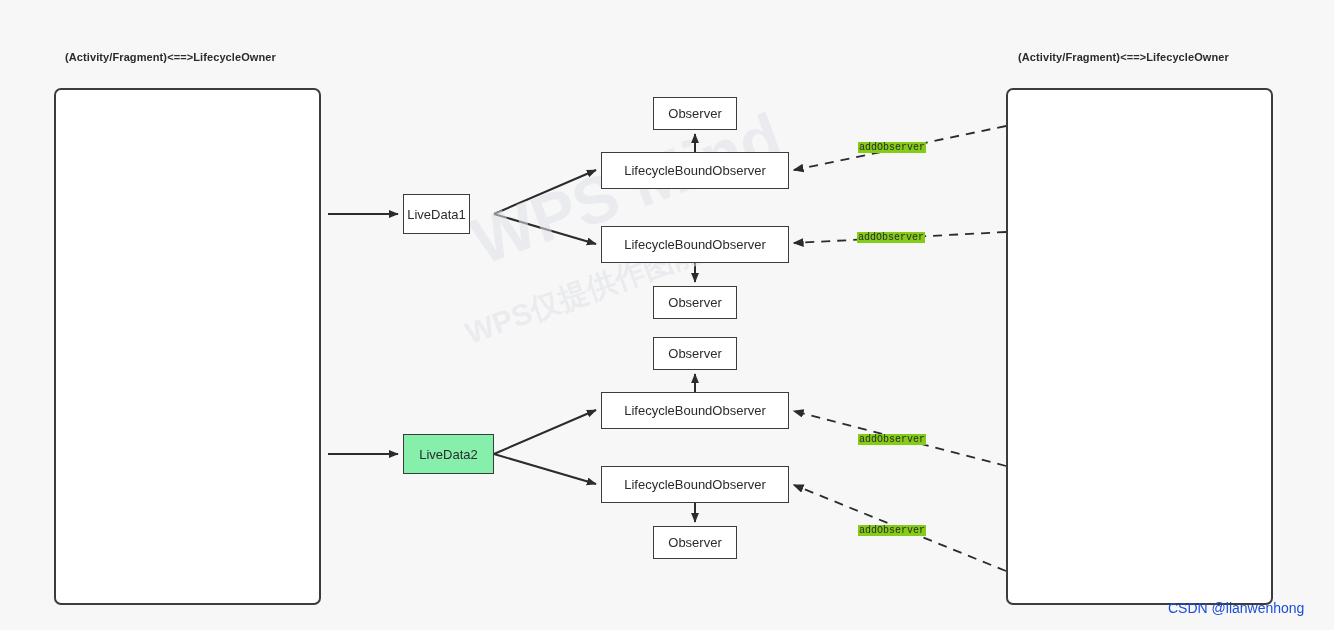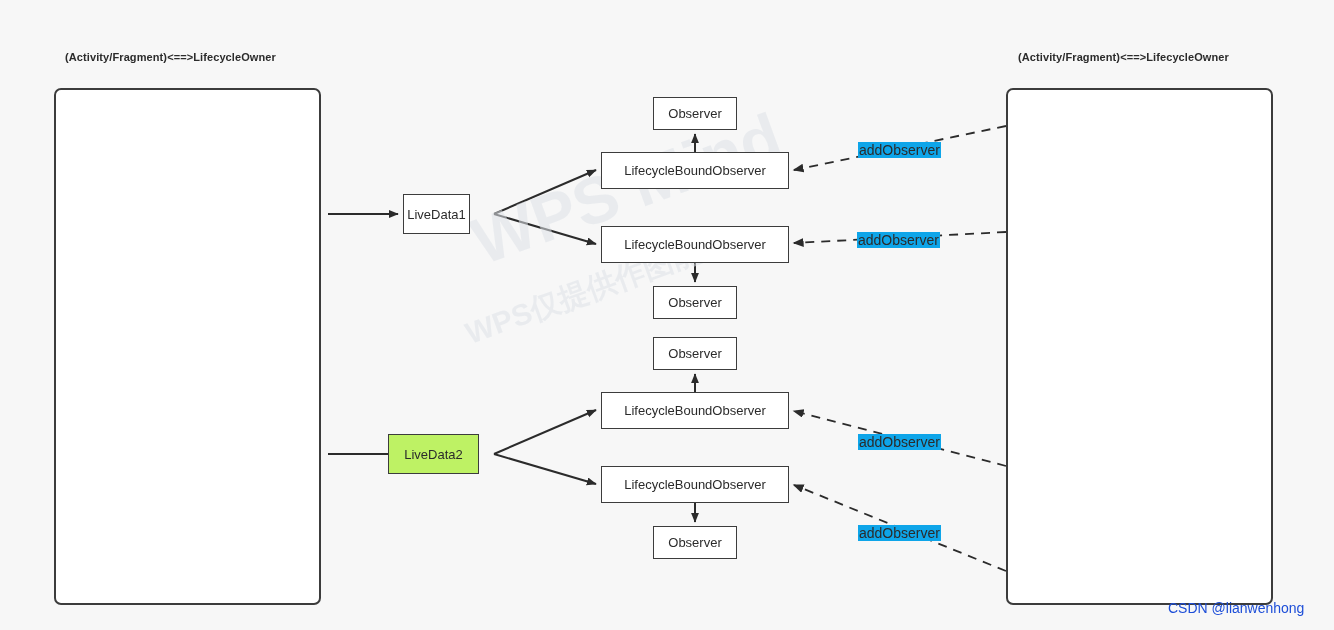--- a/index.html
+++ b/index.html
@@ -52,26 +52,27 @@
   .container-box {
     position: absolute;
     box-sizing: border-box;
     background: #ffffff;
     border: 2px solid #3c3c3c;
     border-radius: 7px;
     z-index: 1;
   }
   .edge-label {
     position: absolute;
-    font-size: 14px;
+    font-size: 10px;
     color: #2b2b2b;
-    background: #0ea5e9;
+    background: #84cc16;
     white-space: nowrap;
     padding: 0 1px;
     z-index: 4;
+    font-family: Liberation Mono, monospace;
   }
   #watermark-wps {
     position: absolute;
     left: 452px;
     top: 208px;
     width: 320px;
     height: 190px;
     z-index: 2;
     pointer-events: none;
     opacity: 0.55;
@@ -145,21 +146,21 @@
   <div class="owner-label" id="owner-label-right">(Activity/Fragment)&lt;==&gt;LifecycleOwner</div>
 
   <div id="containers-layer">
       <div class="container-box" style="left: 54px; top: 88px; width: 267px; height: 517px; border-color: rgb(60, 60, 60); background: rgb(255, 255, 255);"></div>
       <div class="container-box" style="left: 1006px; top: 88px; width: 267px; height: 517px; border-color: rgb(60, 60, 60); background: rgb(255, 255, 255);"></div>
     </div>
   <div id="nodes-layer">
       <div class="node-box" style="left: 403px; top: 194px; width: 67px; height: 40px; border-color: rgb(60, 60, 60); color: rgb(43, 43, 43); background: rgb(255, 255, 255);">
         <span>LiveData1</span>
       </div>
-      <div class="node-box" style="left: 388px; top: 434px; width: 91px; height: 40px; border-color: rgb(60, 60, 60); color: rgb(43, 43, 43); background: #bef264;">
+      <div class="node-box" style="left: 403px; top: 434px; width: 91px; height: 40px; border-color: rgb(60, 60, 60); color: rgb(43, 43, 43); background: #86efac;">
         <span>LiveData2</span>
       </div>
       <div class="node-box" style="left: 653px; top: 97px; width: 84px; height: 33px; border-color: rgb(60, 60, 60); color: rgb(43, 43, 43); background: rgb(255, 255, 255);">
         <span>Observer</span>
       </div>
       <div class="node-box" style="left: 601px; top: 152px; width: 188px; height: 37px; border-color: rgb(60, 60, 60); color: rgb(43, 43, 43); background: rgb(255, 255, 255);">
         <span>LifecycleBoundObserver</span>
       </div>
       <div class="node-box" style="left: 601px; top: 226px; width: 188px; height: 37px; border-color: rgb(60, 60, 60); color: rgb(43, 43, 43); background: rgb(255, 255, 255);">
         <span>LifecycleBoundObserver</span>

